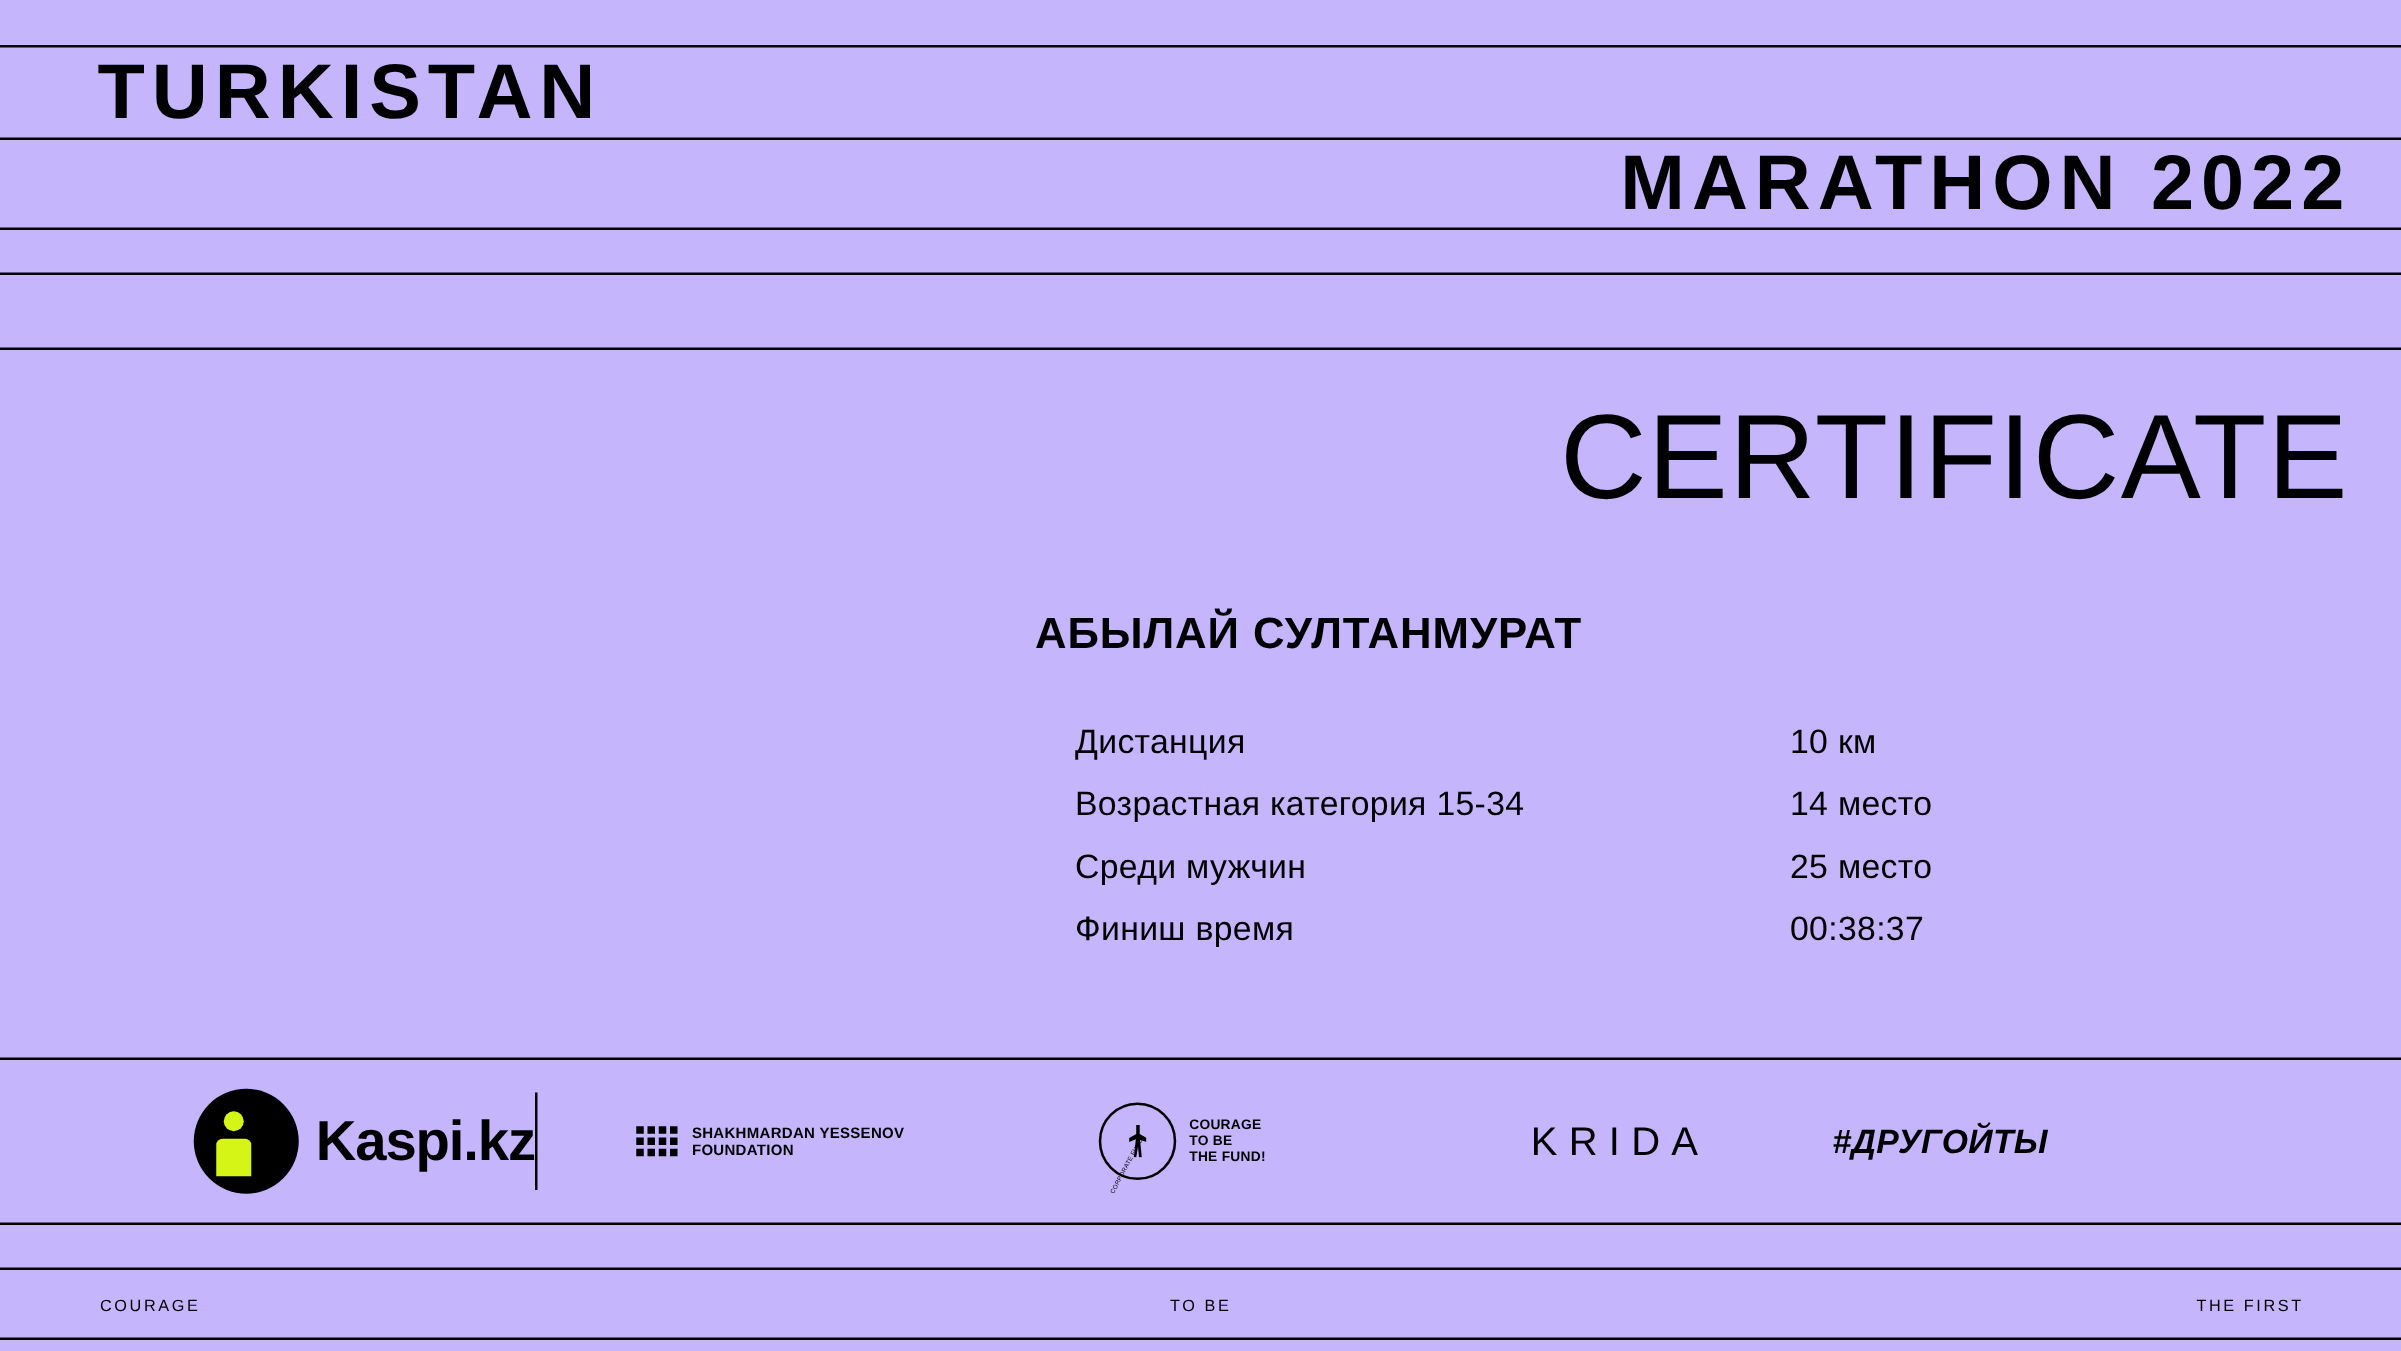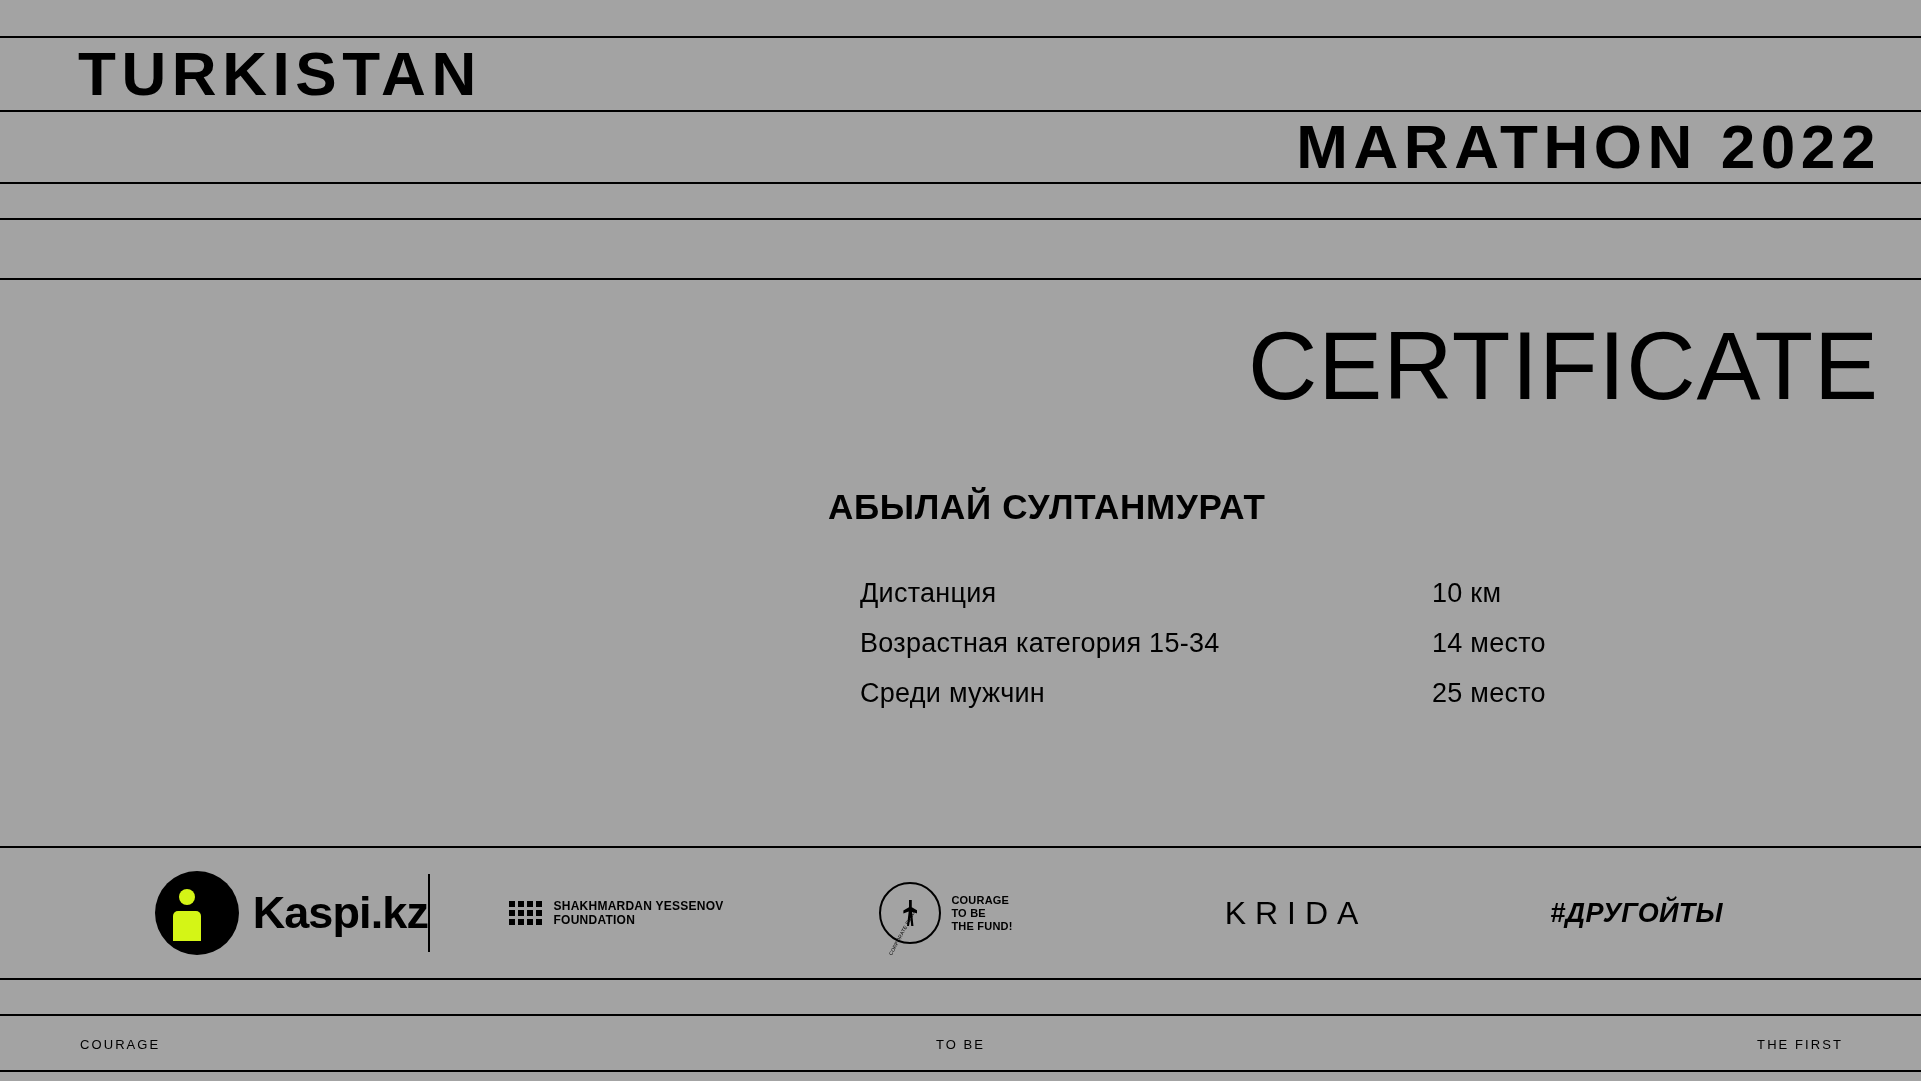--- a/index.html
+++ b/index.html
@@ -7,21 +7,21 @@
     padding: 0;
     background: #ffffff;
   }
   body {
     font-family: "Liberation Sans", sans-serif;
   }
   .certificate {
     position: relative;
     width: 1921px;
     height: 1081px;
-    background: #a3a3a3;
+    background: #c4b5fd;
     overflow: hidden;
   }
   
   .rule {
     position: absolute;
     left: 0;
     width: 100%;
     height: 2px;
     background: #000;
   }
@@ -230,21 +230,21 @@
     width: 340px;
   }
   .krida-text {
     font-size: 32px;
     letter-spacing: 0.28em;
     color: #000;
     font-weight: 400;
   }
   .sponsor-drugoity {
     flex: 1;
-    justify-content: center;
+    justify-content: flex-start;
     padding-right: 114px;
   }
   .drugoity-text {
     font-size: 27px;
     font-weight: 700;
     font-style: italic;
     letter-spacing: 0.01em;
     color: #000;
   }
 
@@ -295,20 +295,24 @@
       <div class="result-label">Дистанция</div>
       <div class="result-value">10 км</div>
     </div>
     <div class="result-row">
       <div class="result-label">Возрастная категория 15-34</div>
       <div class="result-value">14 место</div>
     </div>
     <div class="result-row">
       <div class="result-label">Среди мужчин</div>
       <div class="result-value">25 место</div>
+    </div>
+    <div class="result-row">
+      <div class="result-label">Финиш время</div>
+      <div class="result-value">00:38:37</div>
     </div>
   </div>
 
   <div class="sponsors">
 
     <div class="sponsor sponsor-kaspi">
       <div class="kaspi-mark"></div>
       <div class="kaspi-text">Kaspi.kz</div>
     </div>
 

